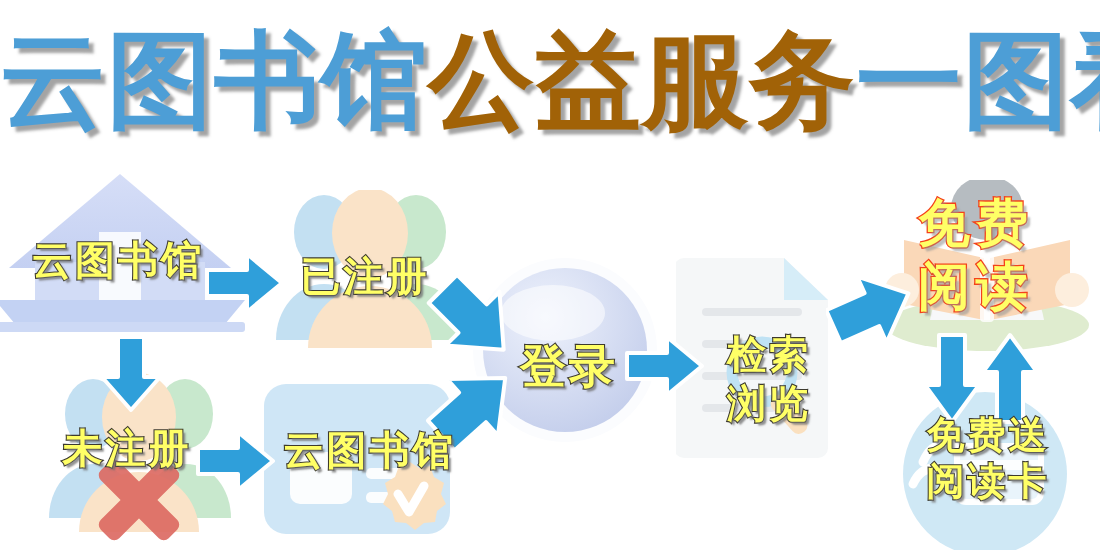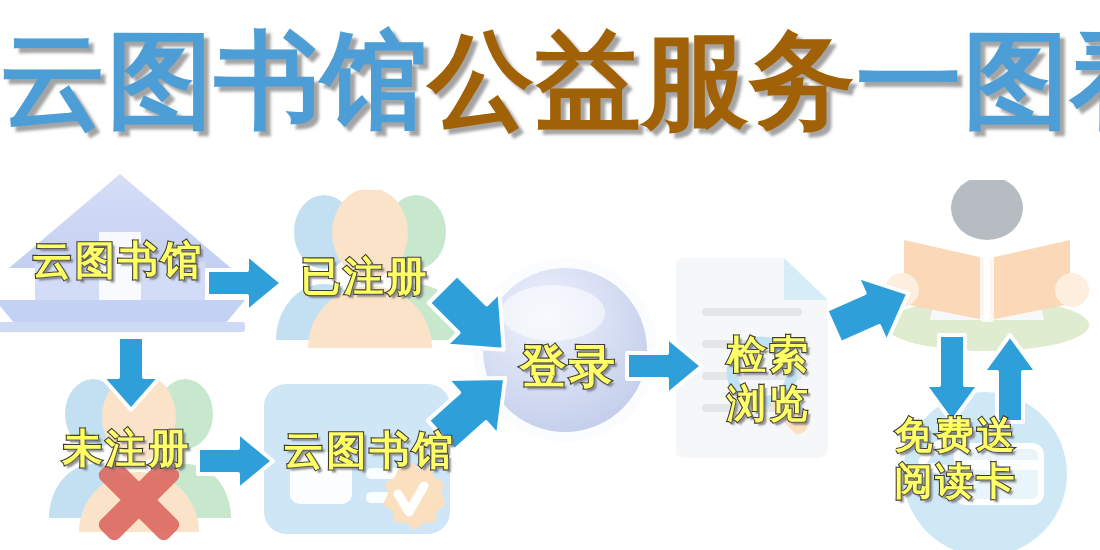--- a/index.html
+++ b/index.html
@@ -218,19 +218,23 @@
 
   <div class="lab" style="left:272px; top:430px; width:195px; font-size:40px;">云图书馆</div>
 
   <div class="lab" style="left:519px; top:343px; width:100px; font-size:46px;">登录</div>
 
   <div class="lab" style="left:717px; top:331px; width:104px; font-size:39px; line-height:1.25;">
     <div>检索</div>
     <div>浏览</div>
   </div>
 
-
-  <div class="lab" style="left:885px; top:412px; width:142px; font-size:38px; line-height:1.22;">
+  <div class="lab red-outline" style="left:916px; top:192px; width:120px; font-size:52px; line-height:1.22; letter-spacing:6px;">
+    <div>免费</div>
+    <div>阅读</div>
+  </div>
+
+  <div class="lab" style="left:917px; top:412px; width:142px; font-size:38px; line-height:1.22;">
     <div>免费送</div>
     <div>阅读卡</div>
   </div>
 
 </div>
 
 </body></html>

